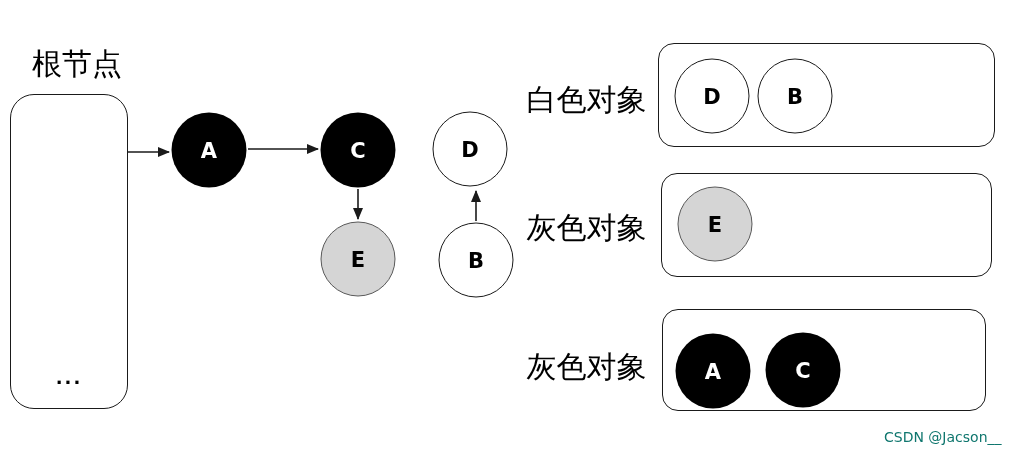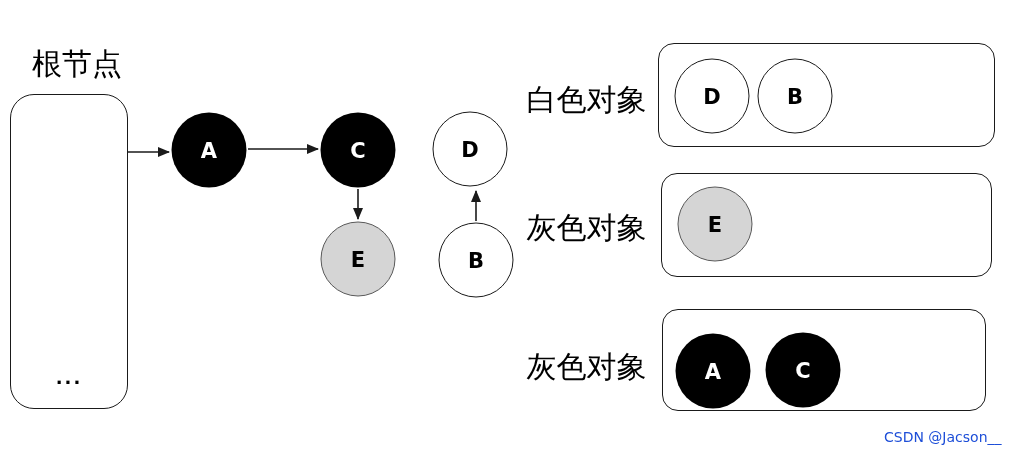--- a/index.html
+++ b/index.html
@@ -89,21 +89,21 @@
   .node--gray {
     background: #d5d5d5;
     border: 1.5px solid #595959;
     color: #000000;
   }
   .watermark {
     position: absolute;
     left: 884px;
     top: 429px;
     font-size: 14px;
-    color: #1d4ed8;
+    color: #0f766e;
     white-space: nowrap;
   }
 </style>
 </head>
 <body>
 
 <div class="canvas">
 
   <svg class="arrows-layer" width="1010" height="459" viewBox="0 0 1010 459">
     <defs>

